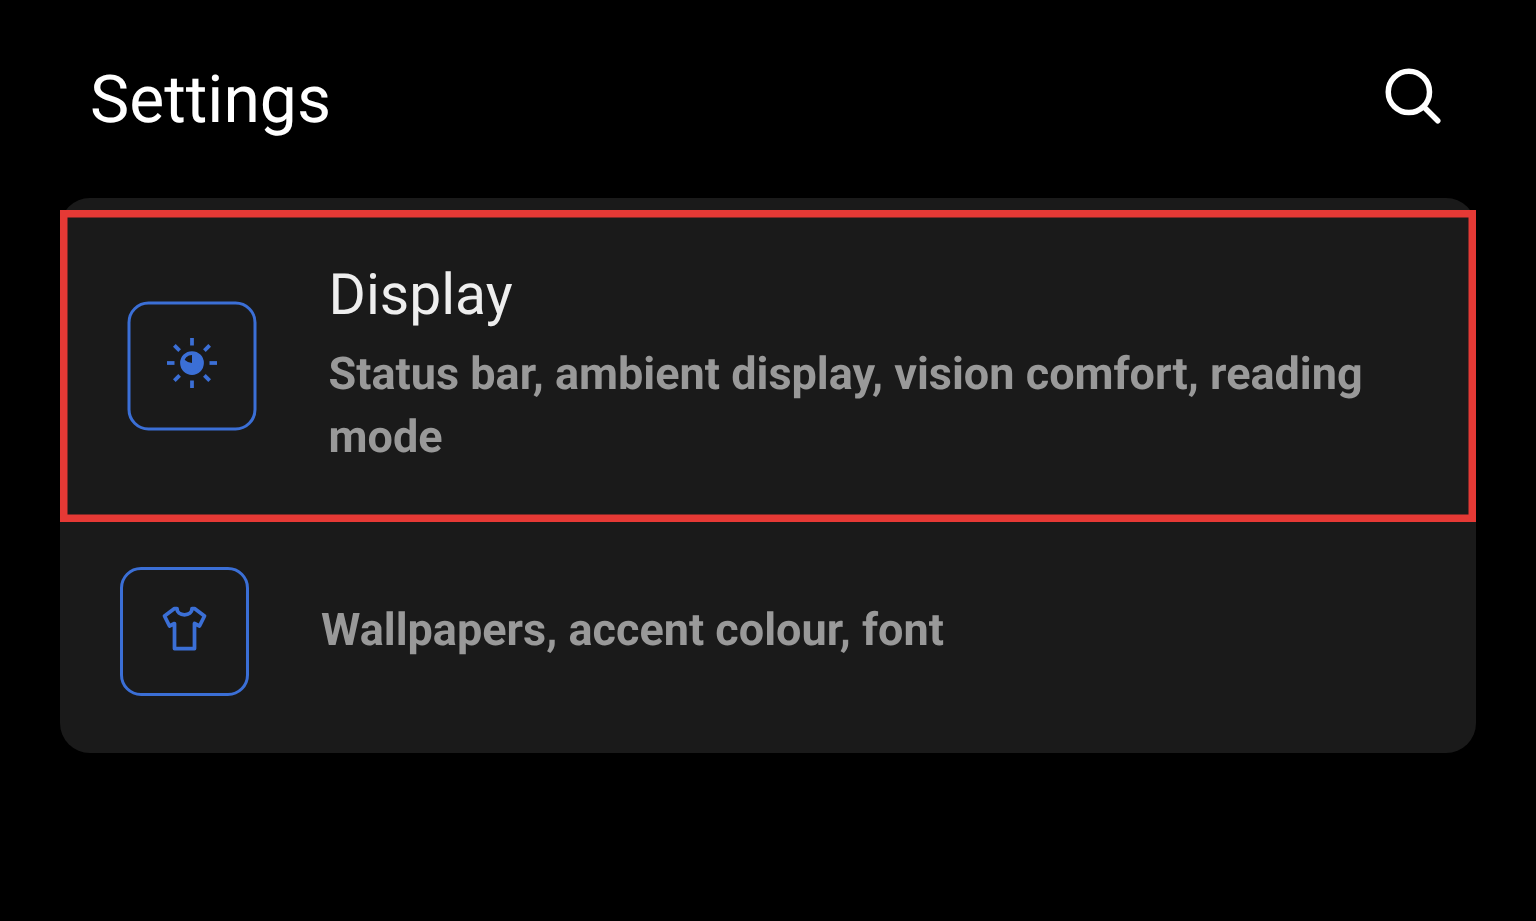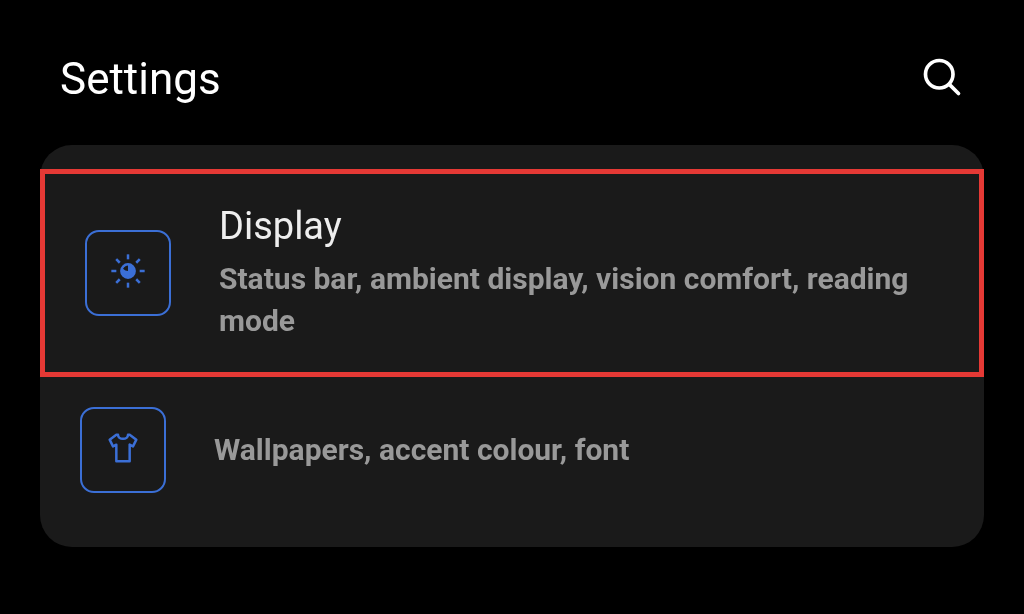--- a/index.html
+++ b/index.html
@@ -12,36 +12,35 @@
       font-family: -apple-system, BlinkMacSystemFont, 'Segoe UI', Roboto, sans-serif;
       width: 1024px;
       height: 614px;
       overflow: hidden;
     }
     .header {
       display: flex;
       justify-content: space-between;
       align-items: center;
       padding: 40px 60px 30px 60px;
-      margin-top: 13px;
     }
     .header-title {
       color: #ffffff;
       font-size: 44px;
       font-weight: 400;
     }
     .search-icon {
       color: #ffffff;
       cursor: pointer;
     }
     .settings-list {
       background: #1a1a1a;
       margin: 10px 40px 0 40px;
-      border-radius: 32px;
-      padding: 24px 0;
+      border-radius: 20px;
+      padding: 8px 0;
     }
     .settings-item {
       display: flex;
       align-items: center;
       padding: 30px 40px;
       cursor: pointer;
       position: relative;
     }
     .highlighted {
       border: 5px solid #e53935;

